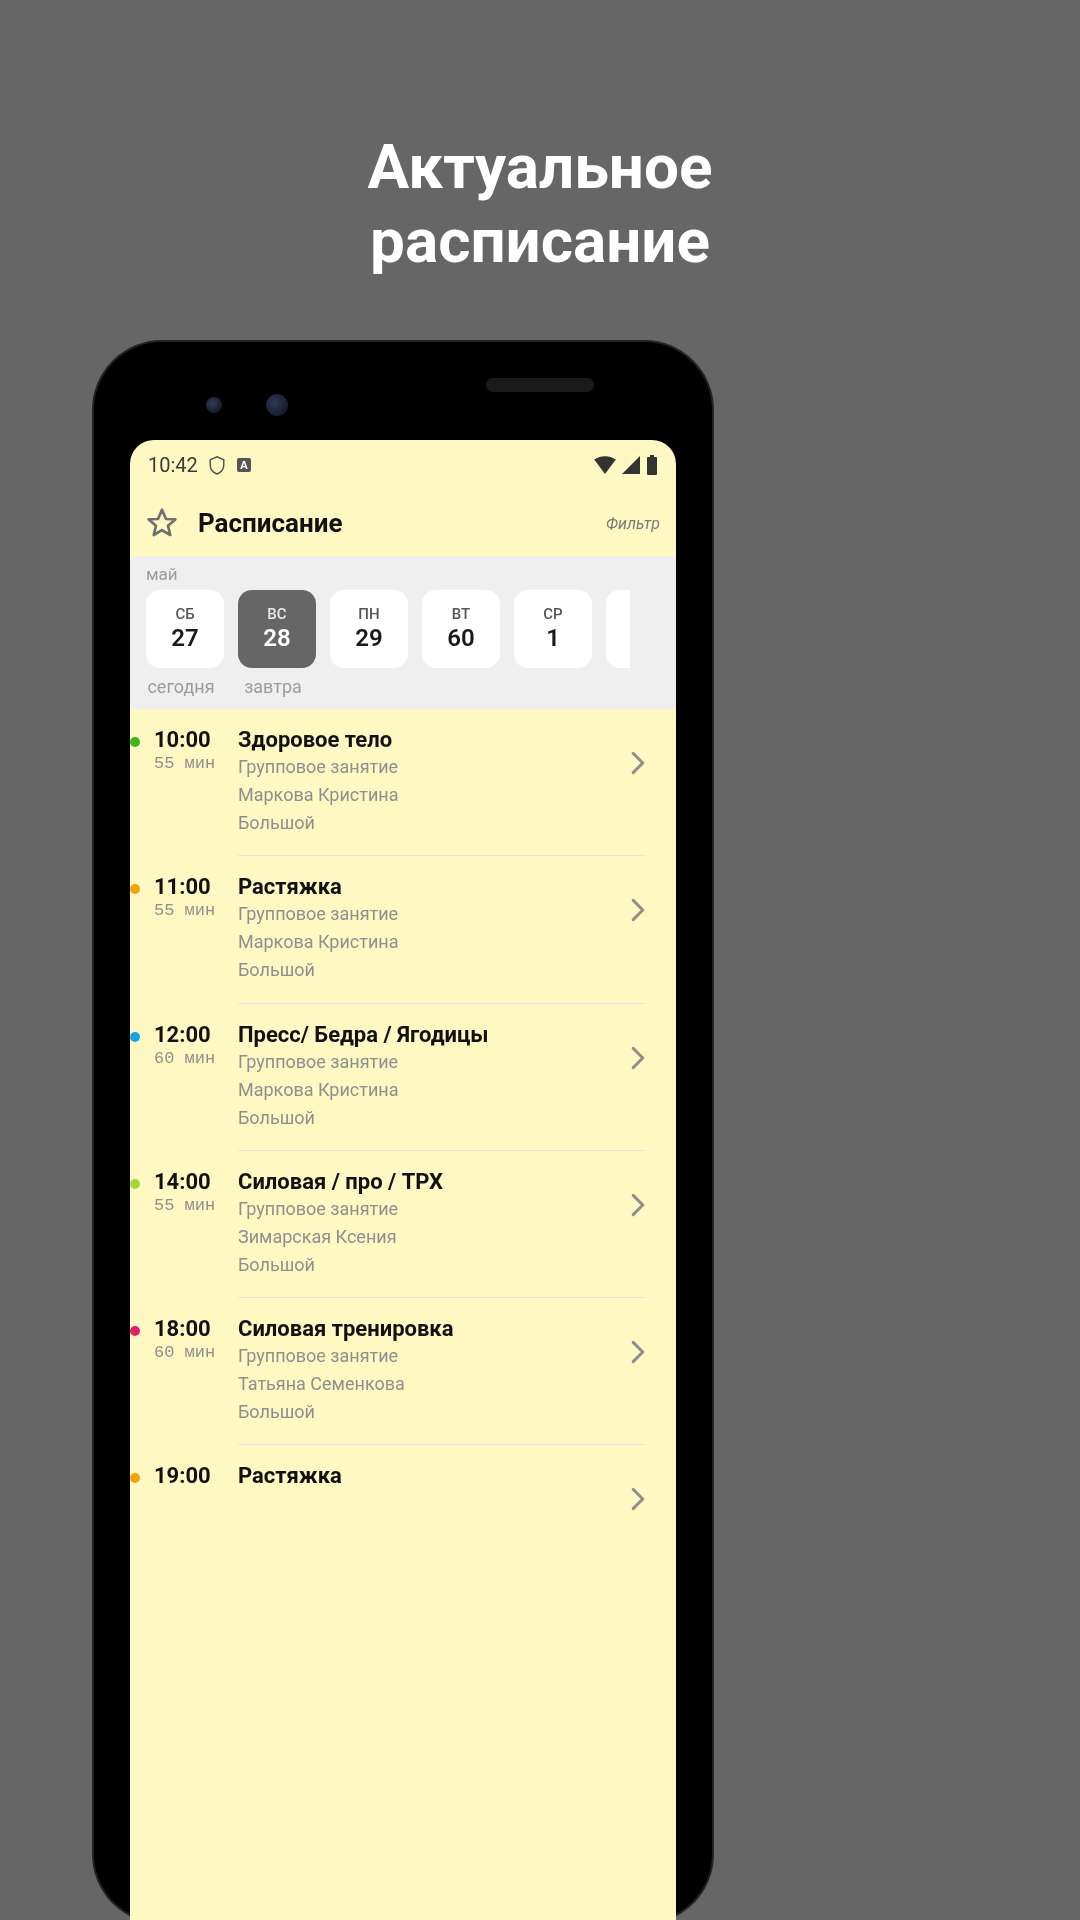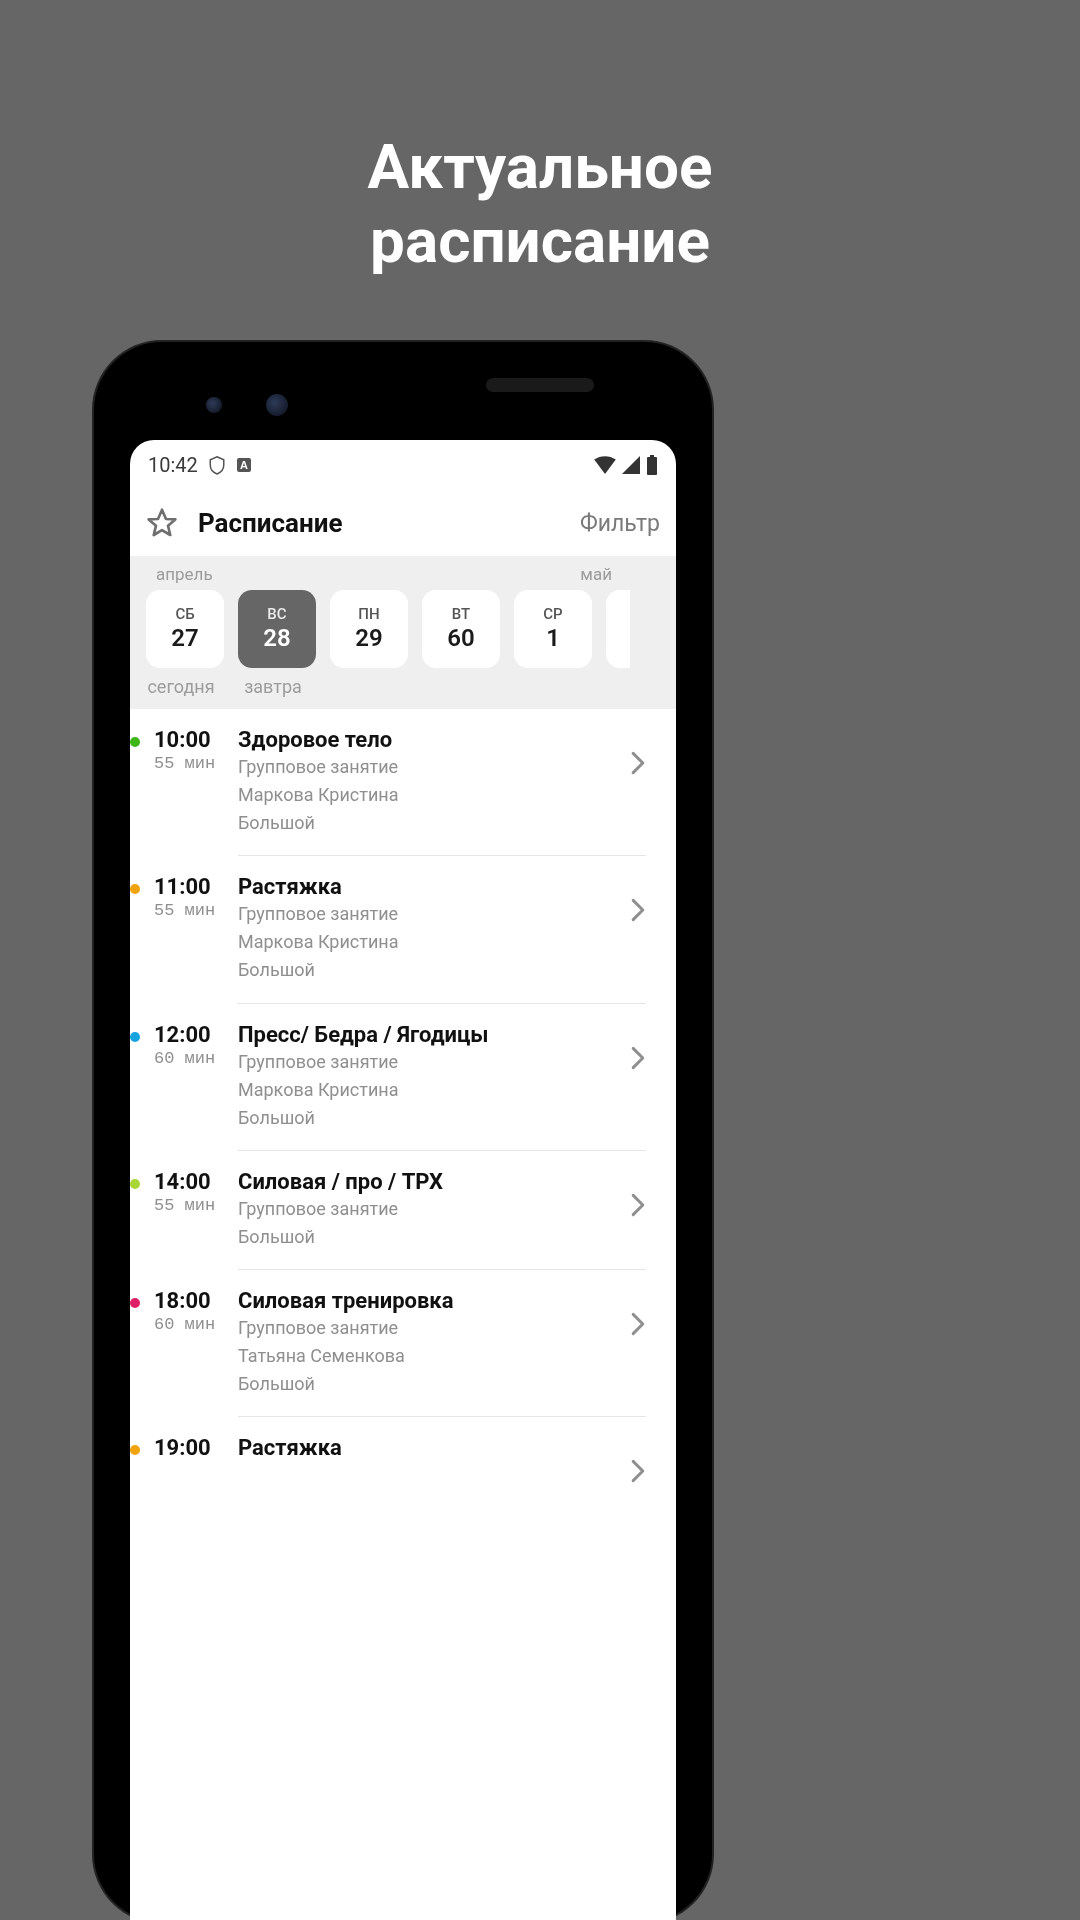--- a/index.html
+++ b/index.html
@@ -86,21 +86,21 @@
   background: radial-gradient(circle at 40% 40%, #2e3a56, #0a0f1c);
 }
 
 
 .screen {
   position: absolute;
   top: 440px;
   left: 130px;
   width: 546px;
   height: 1480px;
-  background: #ffffff;
+  background: #fef9c3;
   border-radius: 24px 24px 0 0;
   overflow: hidden;
 }
 
 
 .status-bar {
   height: 50px;
   display: flex;
   align-items: center;
   justify-content: space-between;
@@ -116,21 +116,21 @@
 
 .app-header {
   height: 66px;
   display: flex;
   align-items: center;
   padding: 0 16px;
   gap: 20px;
 }
 .app-header .star-icon { width: 32px; height: 32px; color: #6f6f6f; flex-shrink: 0; }
 .app-title { font-size: 26px; font-weight: 700; color: #111; flex: 1; }
-.filter-link { font-size: 23px; color: #7a7a7a; }
+.filter-link { font-size: 16px; color: #7a7a7a; font-style: italic; }
 
 
 .date-strip {
   background: #efefef;
   padding: 8px 0 12px 0;
 }
 .month-row {
   display: flex;
   padding: 0 16px 6px 16px;
   font-size: 17px;
@@ -277,21 +277,20 @@
       <svg viewBox="0 0 24 24" fill="none" stroke="currentColor" stroke-width="2" stroke-linejoin="round">
           <polygon points="12,2 15,9 22,9.3 16.5,14 18.2,21 12,17.3 5.8,21 7.5,14 2,9.3 9,9"></polygon>
         </svg>
     </span>
     <div class="app-title">Расписание</div>
     <div class="filter-link">Фильтр</div>
   </div>
 
   <div class="date-strip">
     <div class="month-row">
-      <div class="month-left">апрель</div>
       <div class="month-right">май</div>
     </div>
     <div class="days-row" id="days-row">
 
     <div class="day-card">
           <div class="day-dow">СБ</div>
           <div class="day-num">27</div>
         </div>
         <div class="day-card selected">
           <div class="day-dow">ВС</div>
@@ -383,20 +382,21 @@
         <div class="dot-col">
           <div class="dot" style="background: rgb(168, 214, 52);"></div>
         </div>
         <div class="time-col">
           <div class="class-time">14:00</div>
           <div class="class-dur">55 мин</div>
         </div>
         <div class="class-info">
           <div class="class-name">Силовая / про / TPX</div>
           <div class="class-meta">Групповое занятие</div>
+          <div class="class-meta">Зимарская Ксения</div>
           <div class="class-meta">Большой</div>
         </div>
         <div class="chevron-col">
           <svg viewBox="0 0 12 20" fill="none" stroke="currentColor" stroke-width="2.5" stroke-linecap="round" stroke-linejoin="round">
             <polyline points="2,2 10,10 2,18"></polyline>
           </svg>
         </div>
       </div>
       <div class="class-row">
         <div class="dot-col">

